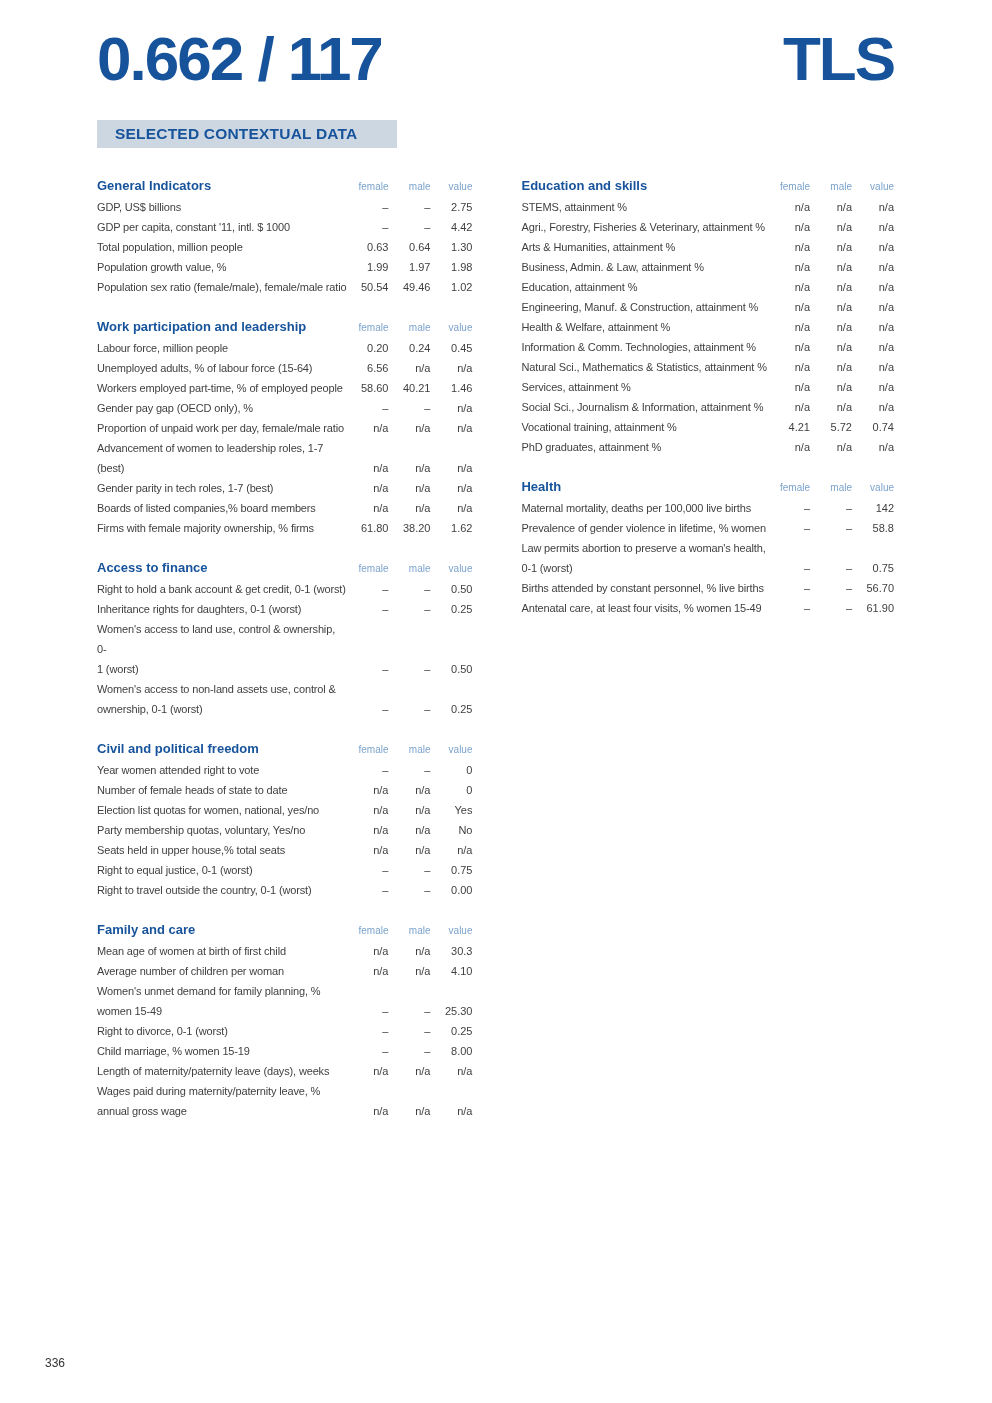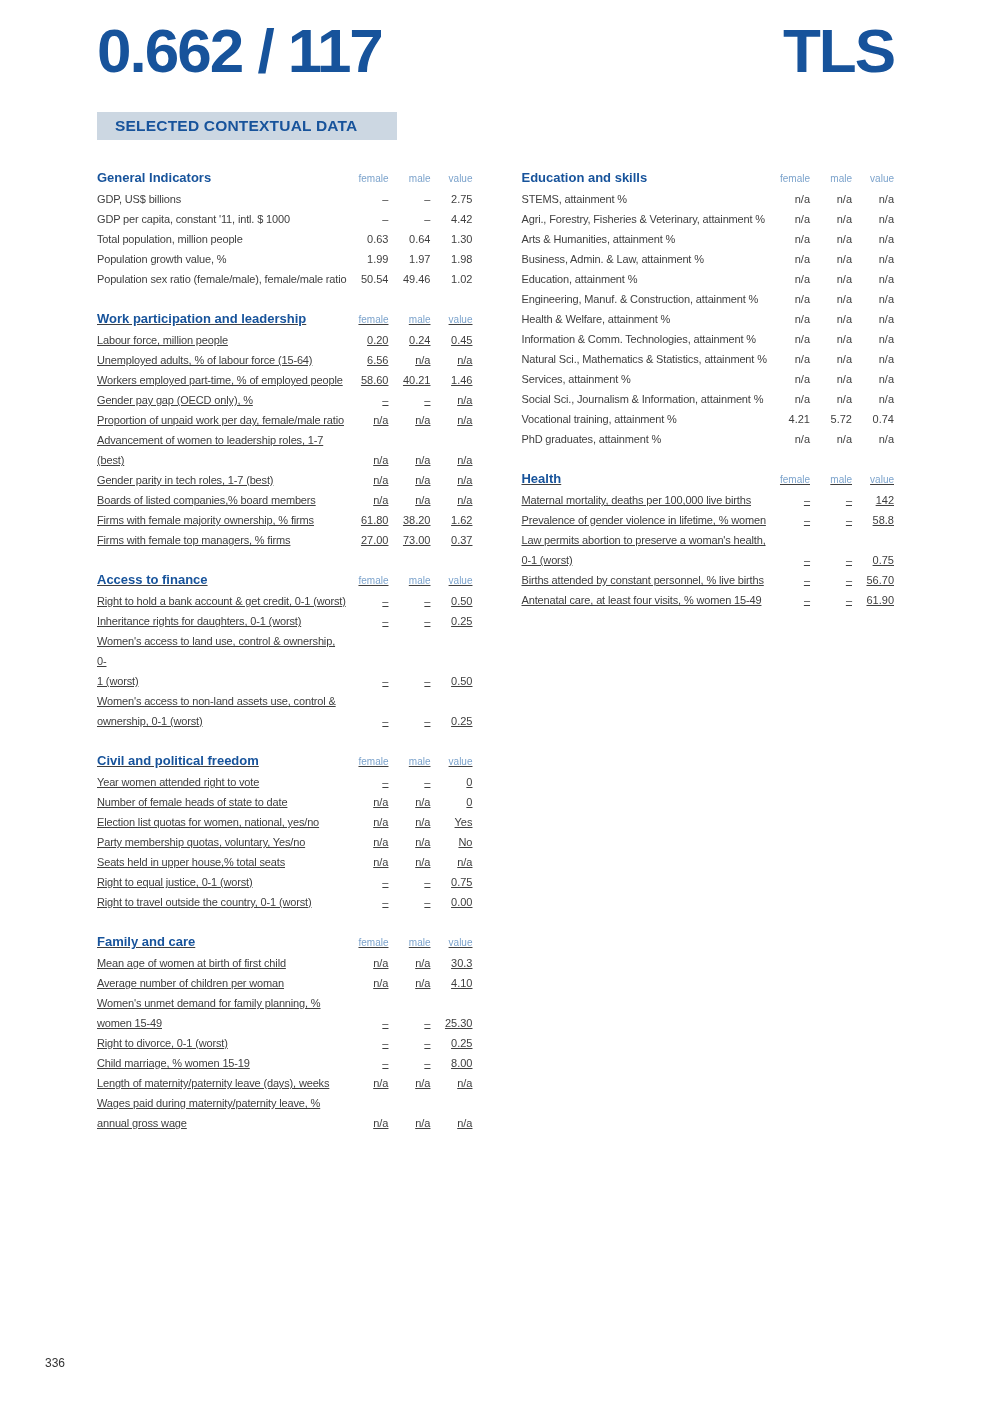--- a/index.html
+++ b/index.html
@@ -9,36 +9,36 @@
     --text: #3f3f3f;
   }
   * { margin:0; padding:0; box-sizing:border-box; }
   html, body { background:#ffffff; }
   body {
     width:992px; height:1403px; position:relative;
     font-family:"Liberation Sans", sans-serif;
     color:var(--text);
     overflow:hidden;
   }
-  .content { position:absolute; left:97px; top:20px; width:797px; }
+  .content { position:absolute; left:97px; top:28px; width:797px; }
   .masthead { display:flex; justify-content:space-between; align-items:flex-start; }
   .score-title, .country-code {
     color:var(--blue); font-weight:bold; font-size:62px;
     letter-spacing:-2px; line-height:1.0;
   }
   .band {
     display:inline-block; margin-top:30px;
     background:var(--band-bg); color:var(--blue);
     font-weight:bold; font-size:15.5px; letter-spacing:0.2px;
     padding:5px 40px 5px 18px;
   }
   .tables { display:flex; gap:37px; margin-top:28px; }
   .table-col { width:381px; }
   .table-col.right { width:378px;margin-left:12px; }
-  .section + .section { margin-top:20px;text-decoration:underline; }
+  .section + .section { margin-top:20px; }
   .section-head { display:flex; align-items:baseline; line-height:20px; }
   .sec-title { flex:1; color:var(--blue); font-weight:bold; font-size:13px; }
   .col-h { width:42px; text-align:right; color:var(--lightblue); font-size:10px; }
   .row { display:flex; align-items:flex-end; line-height:20px; }
   .row-label {
     flex:1; font-size:11px; letter-spacing:-0.15px;
     white-space:pre-line;
   }
   .cell { width:42px; text-align:right; font-size:11px; }
   .page-number { position:absolute; left:45px; bottom:33px; font-size:12px; color:#333; }
@@ -147,26 +147,20 @@
             <span class="cell">n/a</span>
             <span class="cell">n/a</span>
             <span class="cell">n/a</span>
           </div>
           <div class="row">
             <span class="row-label">Firms with female majority ownership, % firms</span>
             <span class="cell">61.80</span>
             <span class="cell">38.20</span>
             <span class="cell">1.62</span>
           </div>
-          <div class="row">
-            <span class="row-label">Firms with female top managers, % firms</span>
-            <span class="cell">27.00</span>
-            <span class="cell">73.00</span>
-            <span class="cell">0.37</span>
-          </div>
         </div>
         <div class="section">
           <div class="section-head">
             <span class="sec-title">Access to finance</span>
             <span class="col-h">female</span>
             <span class="col-h">male</span>
             <span class="col-h">value</span>
           </div>
           <div class="row">
             <span class="row-label">Right to hold a bank account &amp; get credit, 0-1 (worst)</span>

